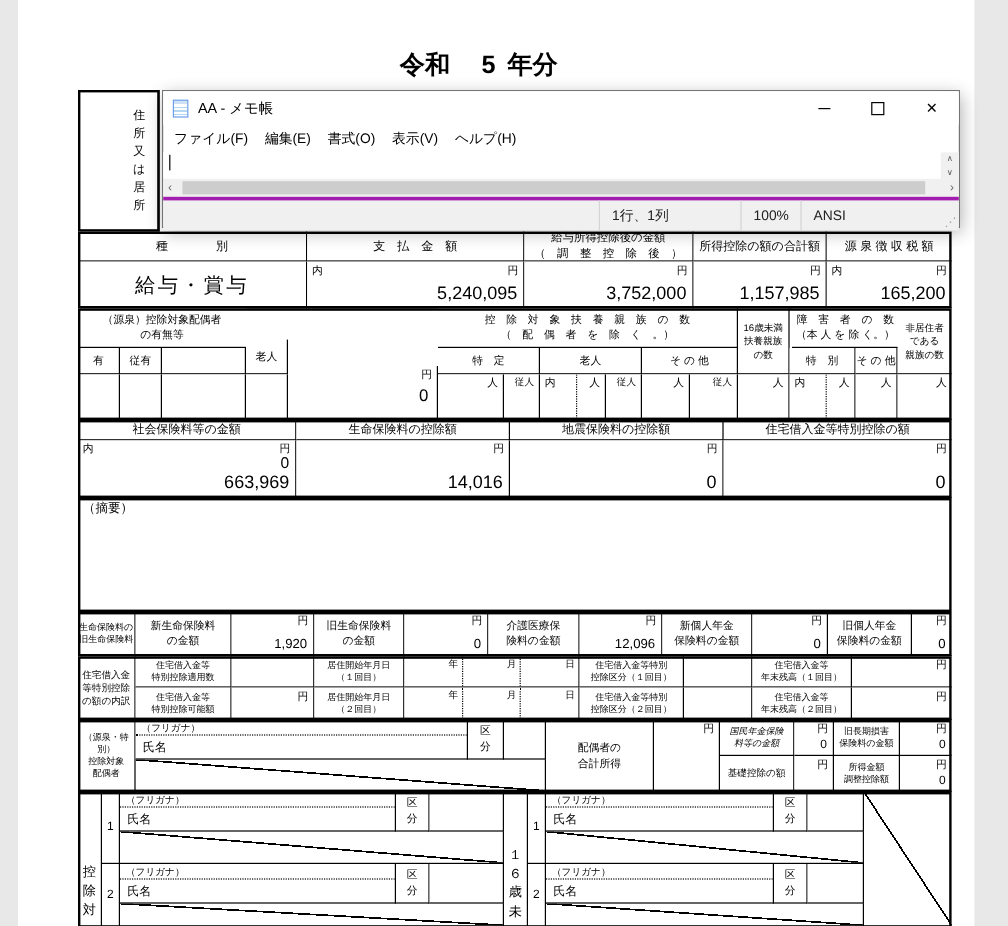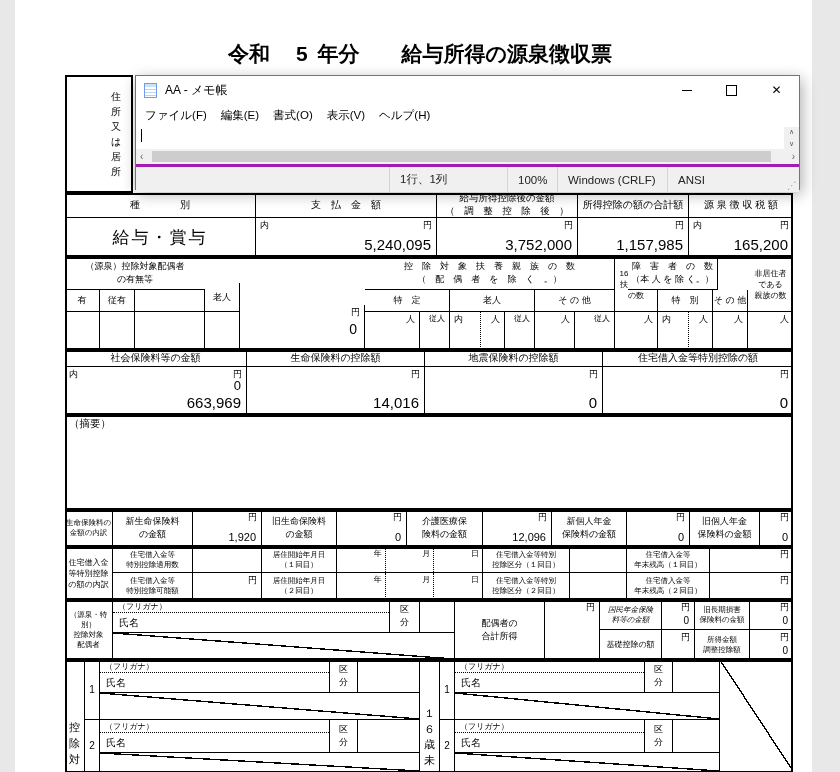--- a/index.html
+++ b/index.html
@@ -65,21 +65,20 @@
 <body>
 
 <div class="screen">
   <div class="strip" style="left:0;width:15px;"></div>
   <div class="strip" style="left:812px;width:28px;"></div>
 
   <div class="doc-title">
     <span class="t-era">令和</span>
     <span class="t-year">5</span>
     <span class="t-suffix">年分</span>
-    <span>給与所得の源泉徴収票</span>
   </div>
 
   <div class="cell ctr fs10" style="left:100px;top:75px;width:33px;height:118px;line-height:1.5;"><span>住
 所
 又
 は
 居
 所</span></div>
   <div class="outline" style="left:65px;top:75px;width:68px;height:118px;"></div>
 
@@ -148,21 +147,21 @@
     </div>
   <div class="cell" style="left:575px;top:312px;width:40px;height:38px;">
       <span class="nin" style="font-size:8px;">従人</span>
     </div>
   <div class="cell ctr fs8" style="left:615px;top:257px;width:43px;height:55px;"><span>16歳未満
 扶養親族
 の数</span></div>
   <div class="cell" style="left:615px;top:312px;width:43px;height:38px;">
       <span class="nin">人</span>
     </div>
-  <div class="cell ctr fs9" style="left:628px;top:257px;width:90px;height:33px;"><span>障　害　者　の　数
+  <div class="cell ctr fs9" style="left:660px;top:257px;width:90px;height:33px;"><span>障　害　者　の　数
 （本 人 を 除 く。）</span></div>
   <div class="cell ctr fs9" style="left:658px;top:290px;width:55px;height:22px;"><span>特　別</span></div>
   <div class="cell ctr fs9" style="left:713px;top:290px;width:35px;height:22px;"><span>そ の 他</span></div>
   <div class="cell" style="left:658px;top:312px;width:55px;height:38px;">
     <span class="uchi">内</span>
       <i class="dotline"></i>
     <span class="nin">人</span>
   </div>
   <div class="cell" style="left:713px;top:312px;width:35px;height:38px;">
       <span class="nin">人</span>
@@ -197,21 +196,21 @@
     <span class="num">0</span>
   </div>
   <div class="outline" style="left:65px;top:350px;width:728px;height:65px;"></div>
 
   <div class="cell nb" style="left:65px;top:415px;width:728px;height:95px;border-bottom:none;">
     <span style="position:absolute;left:4px;top:2px;font-size:10.5px;">（摘要）</span>
   </div>
   <div class="outline" style="left:65px;top:415px;width:728px;height:95px;"></div>
 
   <div class="cell ctr fs7" style="left:65px;top:510px;width:48px;height:37px;"><span>生命保険料の
-金額の内訳</span></div>
+旧生命保険料</span></div>
   <div class="cell ctr fs9" style="left:113px;top:510px;width:80px;height:37px;"><span>新生命保険料
 の金額</span></div>
   <div class="cell" style="left:193px;top:510px;width:69px;height:37px;">
       <span class="yen">円</span>
       <span class="num-sm">1,920</span>
     </div>
   <div class="cell ctr fs9" style="left:262px;top:510px;width:75px;height:37px;"><span>旧生命保険料
 の金額</span></div>
   <div class="cell" style="left:337px;top:510px;width:70px;height:37px;">
       <span class="yen">円</span>
@@ -404,18 +403,17 @@
     </div>
     <div class="np-hscroll">
       <span class="np-hthumb"></span>
       <span>‹</span>
       <span>›</span>
     </div>
     <div class="np-status">
       <span class="sp"></span>
       <span class="np-scell" style="width:118px;">1行、1列</span>
       <span class="np-scell" style="width:50px;">100%</span>
-      <span class="np-scell" style="width:110px;">Windows (CRLF)</span>
       <span class="np-scell" style="width:132px;">ANSI</span>
       <span class="grip">⋰</span>
     </div>
   </div>
 </div>
 
 </body></html>

